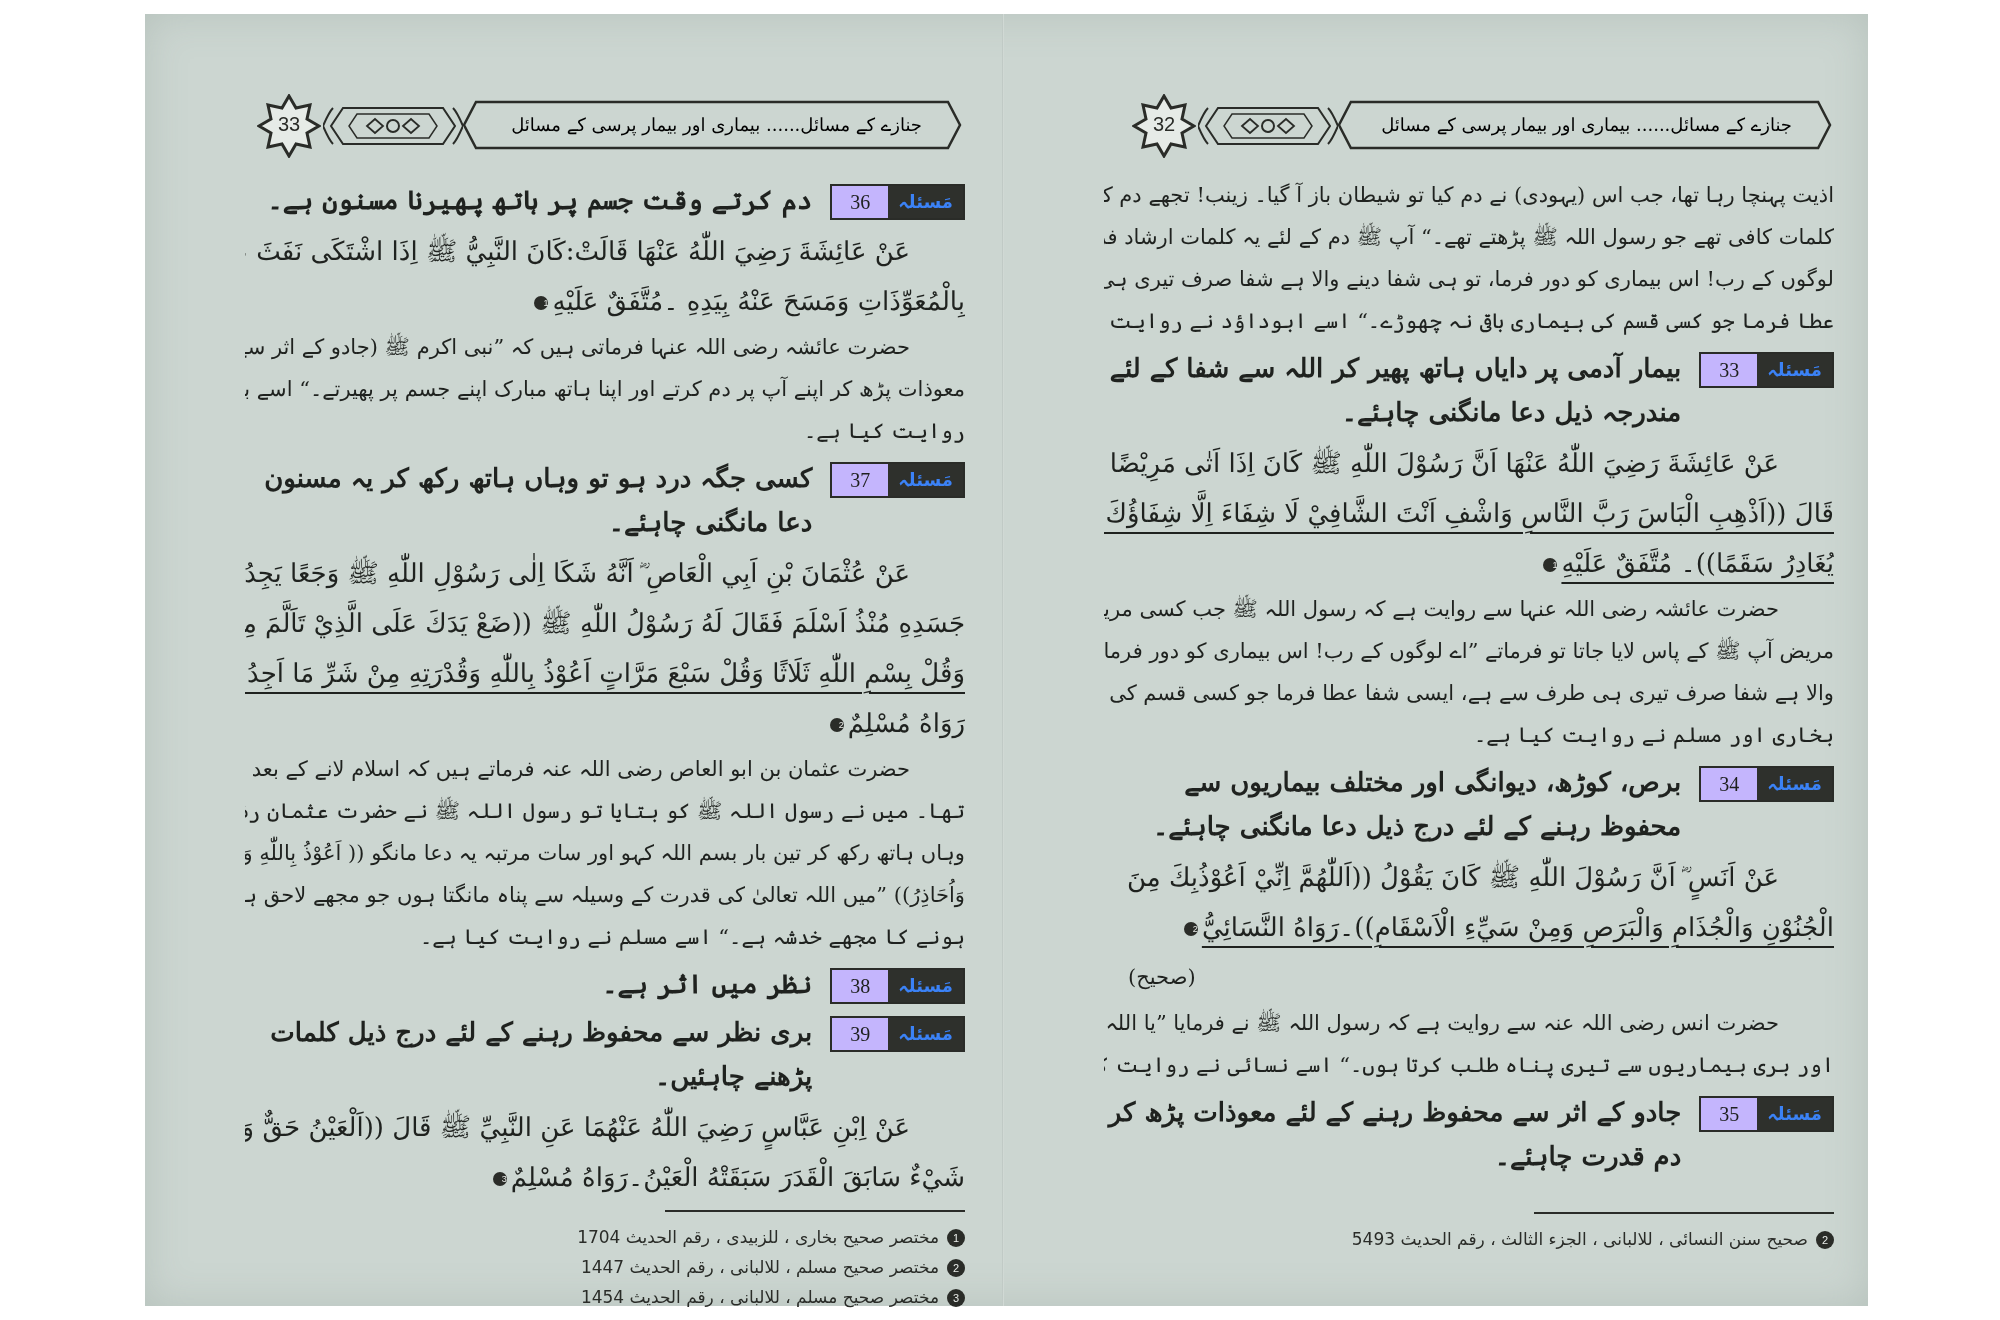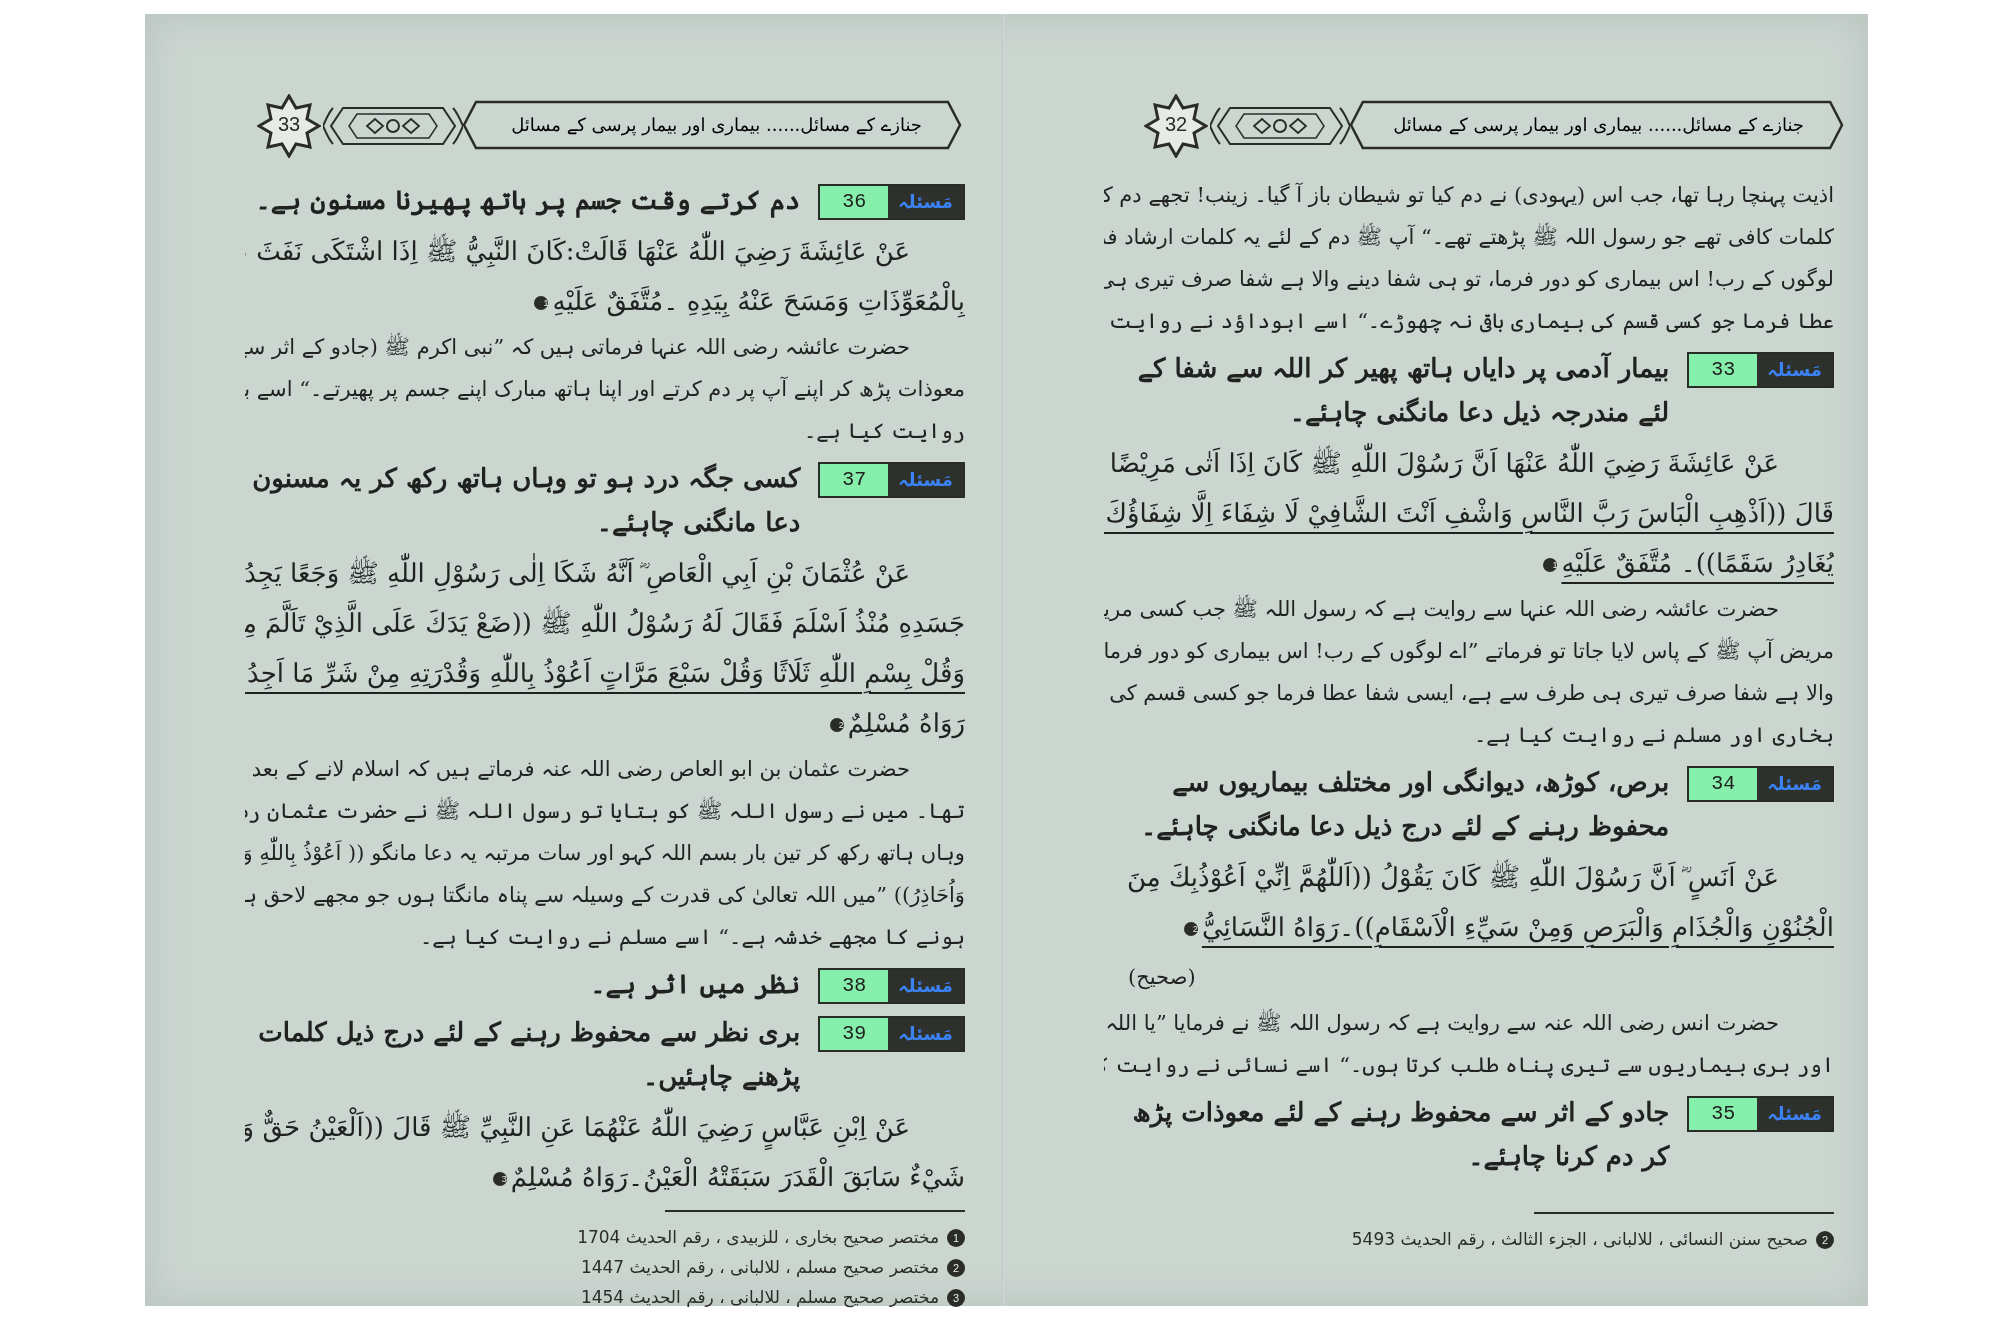--- a/index.html
+++ b/index.html
@@ -9,21 +9,21 @@
             background:#ccd6d1; box-shadow: inset 0 0 40px rgba(120,135,128,0.25); }
   .spine { position:absolute; left:857px; top:0; width:2px; height:100%;
            background:linear-gradient(to right,#b9c3be,#d8e0dc); }
   .page { position:absolute; top:0; height:100%;padding-left:47px; }
   .page.left { left:0; width:857px; }
   .page.right { left:859px; width:864px; }
 
   
   .header { position:absolute; top:80px; height:64px; }
   .page.left .header { left:112px; width:705px; }
-  .page.right .header { left:140px; width:700px; }
+  .page.right .header { left:128px; width:700px; }
   .hdr-frame { position:absolute; right:0; top:6px; height:50px; left:205px; }
   .hdr-frame svg { width:100%; height:100%; }
   .hdr-text { position:absolute; right:40px; top:20px; font-size:18px; direction:rtl;
               font-family:"DejaVu Serif", serif; color:#000000; }
   .hdr-star { position:absolute; left:0; top:0; width:64px; height:64px; }
   .hdr-star svg { width:100%; height:100%; }
   .hdr-num { position:absolute; left:0; top:19px; width:64px; text-align:center;
              font-size:20px; font-family:"Liberation Sans", sans-serif; color:#2a2c28; }
   .hdr-orn { position:absolute; left:66px; top:6px; width:140px; height:52px; }
   .hdr-orn svg { width:100%; height:100%; }
@@ -36,22 +36,22 @@
           font-family:"DejaVu Serif", serif; white-space:nowrap; overflow:hidden; }
   .arabic { font-size:26px; line-height:50px; font-family:"DejaVu Serif", serif; }
   .urdu { font-size:21px; line-height:42px; }
   .indent { padding-right:55px; }
   .ul { text-decoration: underline; text-underline-offset:10px; text-decoration-thickness:2px; }
 
   .masala { display:flex; flex-direction:row; align-items:flex-start; gap:18px; margin:4px 0; }
   .badge { flex:none; display:flex; direction:rtl; border:2px solid #2a2c28; height:32px; margin-top:6px; }
   .badge-label { background:#2e302c; color:#3b82f6; font-weight:bold; font-size:18px;
                  padding:0 10px; line-height:32px; font-family:"DejaVu Sans", sans-serif; }
-  .badge-num { background:#86efac; color:#1e201e; font-size:20px; width:68px; text-align:center;
-               line-height:32px; font-family:Liberation Mono, monospace; }
+  .badge-num { background:#c4b5fd; color:#1e201e; font-size:20px; width:56px; text-align:center;
+               line-height:32px; font-family:Liberation Serif, serif; }
   .masala-title { font-size:26px; line-height:44px; font-weight:bold; white-space:normal;
                   font-family:"DejaVu Serif", serif; }
 
   .footnote-rule { width:300px; border-bottom:2px solid #2a2c28; margin:8px 0 10px auto; }
   .footnote { font-size:17px; line-height:30px; font-family:"DejaVu Sans", sans-serif; color:#2a2c28; }
   .fn-mark { display:inline-block; width:18px; height:18px; border-radius:50%; background:#2a2c28;
              color:#e9ece9; font-size:11px; text-align:center; line-height:18px; margin-left:8px;
              vertical-align:middle; font-family:"Liberation Sans", sans-serif; }
   .fn-inline { display:inline-block; width:14px; height:14px; border-radius:50%; background:#2a2c28;
                color:#e9ece9; font-size:9px; text-align:center; line-height:14px; vertical-align:middle;
@@ -202,20 +202,20 @@
       <div class="line arabic indent">عَنْ اَنَسٍ ؓ اَنَّ رَسُوْلَ اللّٰهِ ﷺ كَانَ يَقُوْلُ ((اَللّٰهُمَّ اِنِّيْ اَعُوْذُبِكَ مِنَ</div>
       <div class="line arabic"><span class="ul">الْجُنُوْنِ وَالْجُذَامِ وَالْبَرَصِ وَمِنْ سَيِّءِ الْاَسْقَامِ))۔رَوَاهُ النَّسَائِيُّ</span><span class="fn-inline">2</span><span class="right-note">(صحیح)</span></div>
       <div class="line urdu indent">حضرت انس رضی اللہ عنہ سے روایت ہے کہ رسول اللہ ﷺ نے فرمایا ”یا اللہ! میں جنون، کوڑھ، برص</div>
       <div class="line urdu">اور بری بیماریوں سے تیری پناہ طلب کرتا ہوں۔“ اسے نسائی نے روایت کیا ہے۔</div>
 
       <div class="masala">
         <div class="badge">
           <span class="badge-label">مَسئلہ</span>
           <span class="badge-num">35</span>
         </div>
-        <div class="masala-title">جادو کے اثر سے محفوظ رہنے کے لئے معوذات پڑھ کر دم کرنا چاہئے۔</div>
+        <div class="masala-title">جادو کے اثر سے محفوظ رہنے کے لئے معوذات پڑھ کر دم قدرت چاہئے۔</div>
       </div>
 
       <div class="footnote-rule" style="margin-top:34px"></div>
       <div class="footnote"><span class="fn-mark">2</span><span>صحیح سنن النسائی ، للالبانی ، الجزء الثالث ، رقم الحدیث 5493</span></div>
     </div>
   </div>
 </div>
 
 </body></html>

